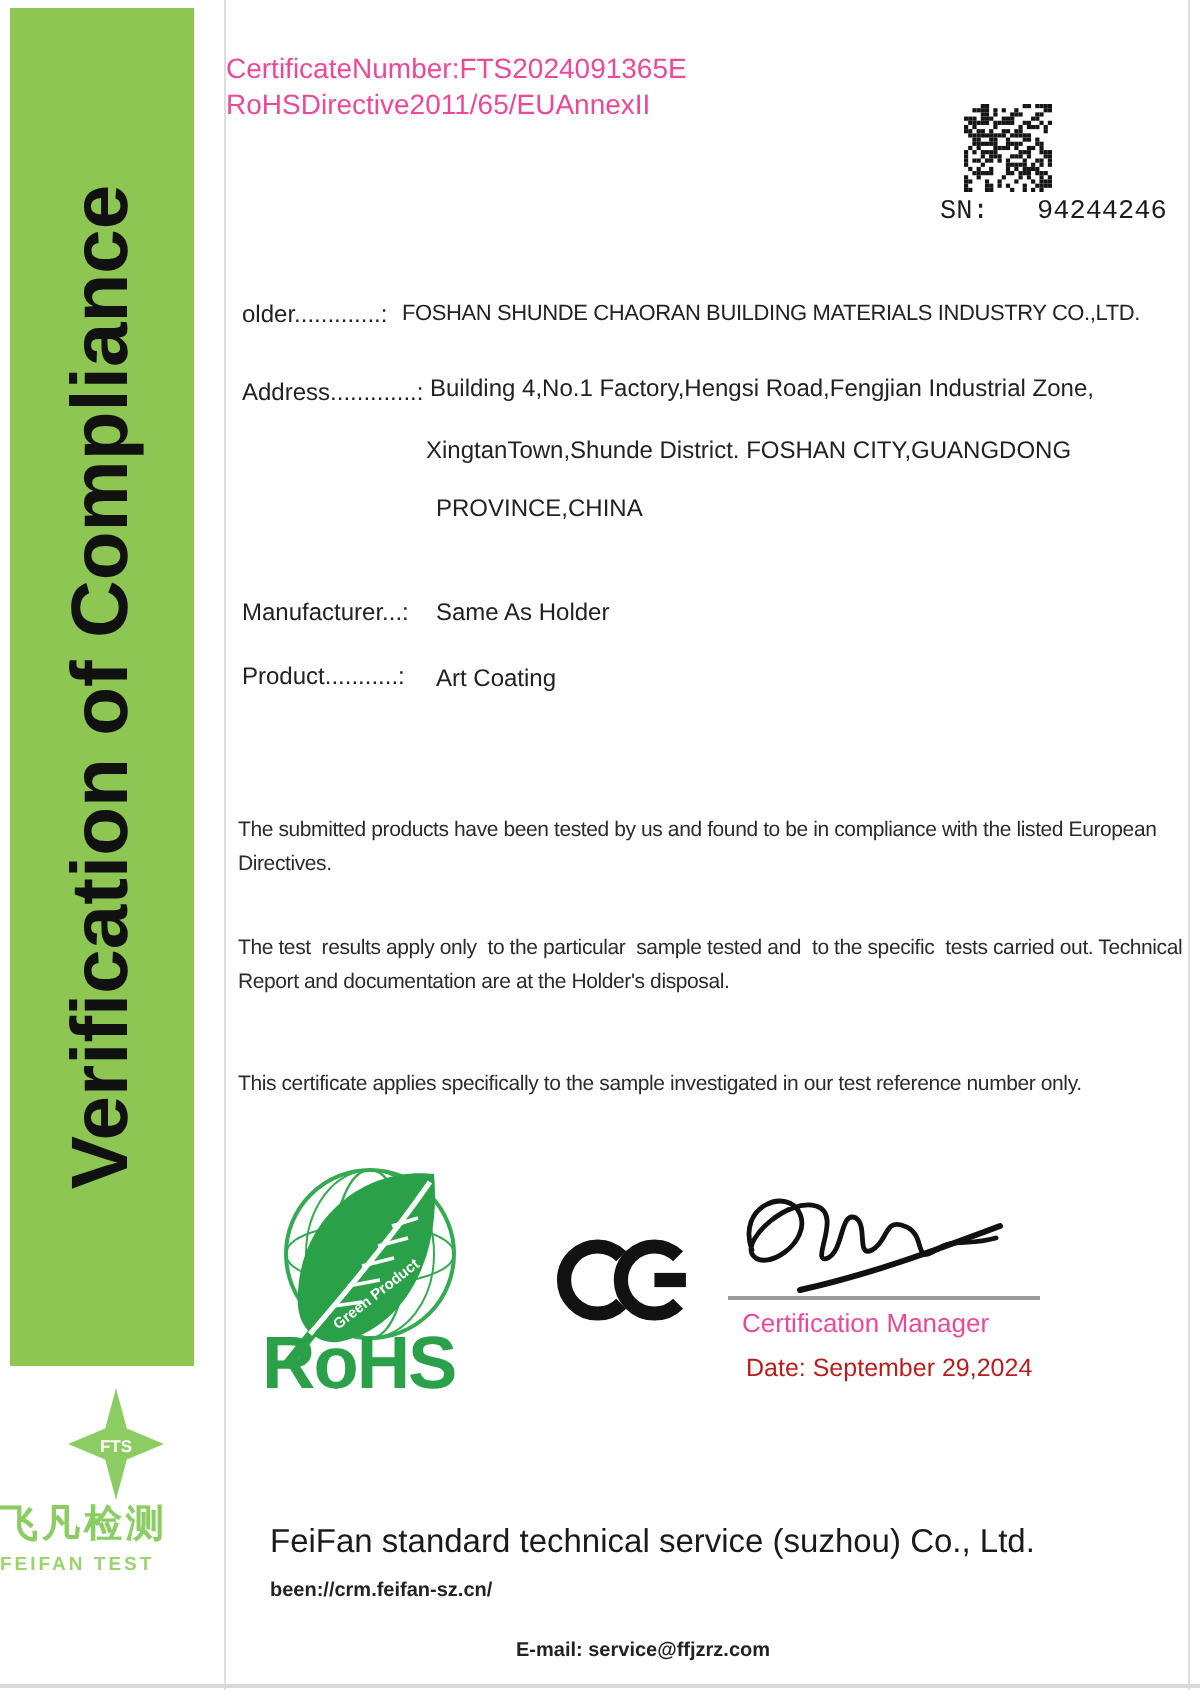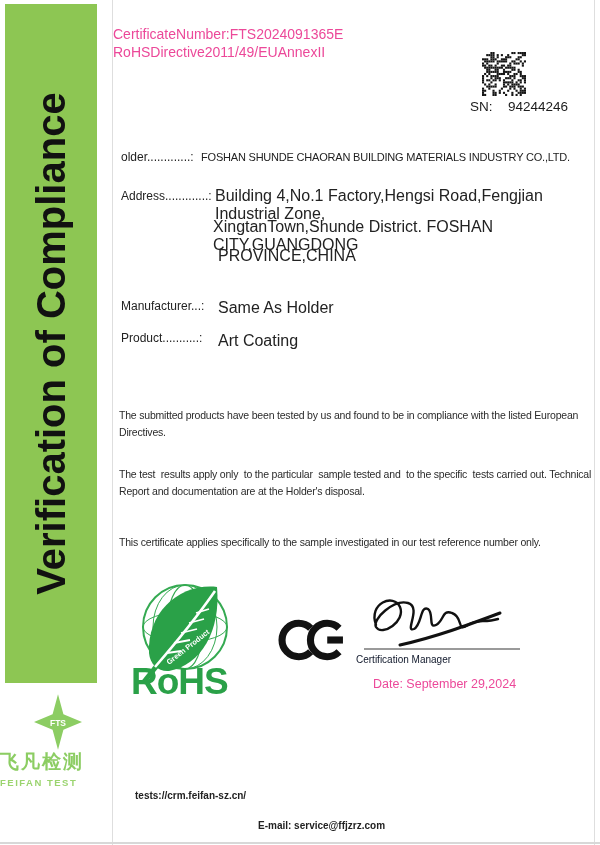--- a/index.html
+++ b/index.html
@@ -15,36 +15,36 @@
   .sidebar-title{
     transform:rotate(-90deg);white-space:nowrap;font-size:40px;font-weight:bold;
     color:#111;letter-spacing:0px;
   }
   
   .hairline-v{position:absolute;top:0;width:1px;height:845px;background:#dedede;}
   .hairline-bottom{position:absolute;left:0;top:842px;width:600px;height:2px;background:#d8d8d8;}
   
   .header{position:absolute;left:113px;top:26px;font-size:14px;line-height:17.5px;color:#ec4899;}
   .qr{position:absolute;left:482px;top:52px;width:44px;height:44px;}
-  .sn{position:absolute;left:470px;top:99px;font-family:Liberation Sans, sans-serif;
+  .sn{position:absolute;left:470px;top:99px;font-family:Liberation Mono, monospace;
       font-size:13.5px;color:#1c1c1c;}
   
   .lbl{position:absolute;left:121px;font-size:12px;color:#222;}
-  .val{position:absolute;font-size:16px;color:#222;}
+  .val{position:absolute;font-size:12px;color:#222;}
   .val-caps{position:absolute;font-size:11px;letter-spacing:-0.2px;color:#222;}
   
   .stmt{position:absolute;left:119px;width:487px;font-size:10.5px;letter-spacing:-0.2px;
         line-height:16.5px;color:#2b2b2b;white-space:pre-wrap;}
   
   .rohs{position:absolute;left:129px;top:579px;width:110px;height:120px;}
   .ce{position:absolute;left:278px;top:614px;width:68px;height:52px;}
   .sig-svg{position:absolute;left:366px;top:589px;width:152px;height:60px;}
   .sig-line{position:absolute;left:364px;top:648px;width:156px;height:2px;background:#9a9a9a;}
-  .sig-title{position:absolute;left:356px;top:654px;font-size:10px;color:#0f172a;}
-  .sig-date{position:absolute;left:373px;top:677px;font-size:12.5px;color:#ec4899;}
+  .sig-title{position:absolute;left:371px;top:654px;font-size:13px;color:#ec4899;}
+  .sig-date{position:absolute;left:373px;top:677px;font-size:12.5px;color:#b91c1c;}
   
   .fts-star{position:absolute;left:34px;top:688px;width:48px;height:68px;}
   .logo-cn{position:absolute;left:0px;top:749px;width:112px;
            font-size:19px;font-weight:bold;color:#8ccd63;letter-spacing:2px;}
   .logo-en{position:absolute;left:0px;top:777px;width:112px;text-align:left;
            font-size:9.5px;font-weight:bold;color:#9bd46f;letter-spacing:1.5px;}
   
   .footer-company{position:absolute;left:135px;top:762px;font-size:16.5px;color:#1a1a1a;}
   .footer-url{position:absolute;left:135px;top:790px;font-size:10px;font-weight:bold;color:#222;}
   .footer-email{position:absolute;left:258px;top:790px;font-size:10px;font-weight:bold;color:#222;margin-top:30px;}
@@ -57,21 +57,21 @@
   <div class="hairline-v" style="left:112px"></div>
   <div class="hairline-v" style="left:594px"></div>
   <div class="hairline-bottom"></div>
 
   <div class="sidebar">
     <span class="sidebar-title">Verification  of  Compliance</span>
   </div>
 
   <div class="header">
     <div>CertificateNumber:FTS2024091365E</div>
-    <div>RoHSDirective2011/49/EUAnnexII</div>
+    <div>RoHSDirective2011/65/EUAnnexII</div>
   </div>
 
   <svg class="qr" viewBox="0 0 46 46">
       <rect x="8.76" y="0.00" width="2.19" height="2.19" fill="#151515"></rect>
       <rect x="10.95" y="0.00" width="2.19" height="2.19" fill="#151515"></rect>
       <rect x="30.67" y="0.00" width="2.19" height="2.19" fill="#151515"></rect>
       <rect x="32.86" y="0.00" width="2.19" height="2.19" fill="#151515"></rect>
       <rect x="37.24" y="0.00" width="2.19" height="2.19" fill="#151515"></rect>
       <rect x="39.43" y="0.00" width="2.19" height="2.19" fill="#151515"></rect>
       <rect x="41.62" y="0.00" width="2.19" height="2.19" fill="#151515"></rect>
@@ -331,16 +331,17 @@
   <div class="sig-title">Certification Manager</div>
   <div class="sig-date">Date: September 29,2024</div>
 
   <svg class="fts-star" viewBox="0 0 62 72">
     <path d="M31,0 L38,26 L62,36 L38,46 L31,72 L24,46 L0,36 L24,26 Z" fill="#8ccd63"></path>
     <text x="31" y="41" text-anchor="middle" font-size="11" font-weight="bold" fill="#ffffff" font-family="Liberation Sans, sans-serif">FTS</text>
   </svg>
   <div class="logo-cn">飞凡检测</div>
   <div class="logo-en">FEIFAN TEST</div>
 
-  <div class="footer-url">tests://crm.feifan-sz.cn/</div>
+  <div class="footer-company">FeiFan standard technical service (suzhou) Co., Ltd.</div>
+  <div class="footer-url">been://crm.feifan-sz.cn/</div>
   <div class="footer-email">E-mail: service@ffjzrz.com</div>
 
 </div>
 
 </body></html>

